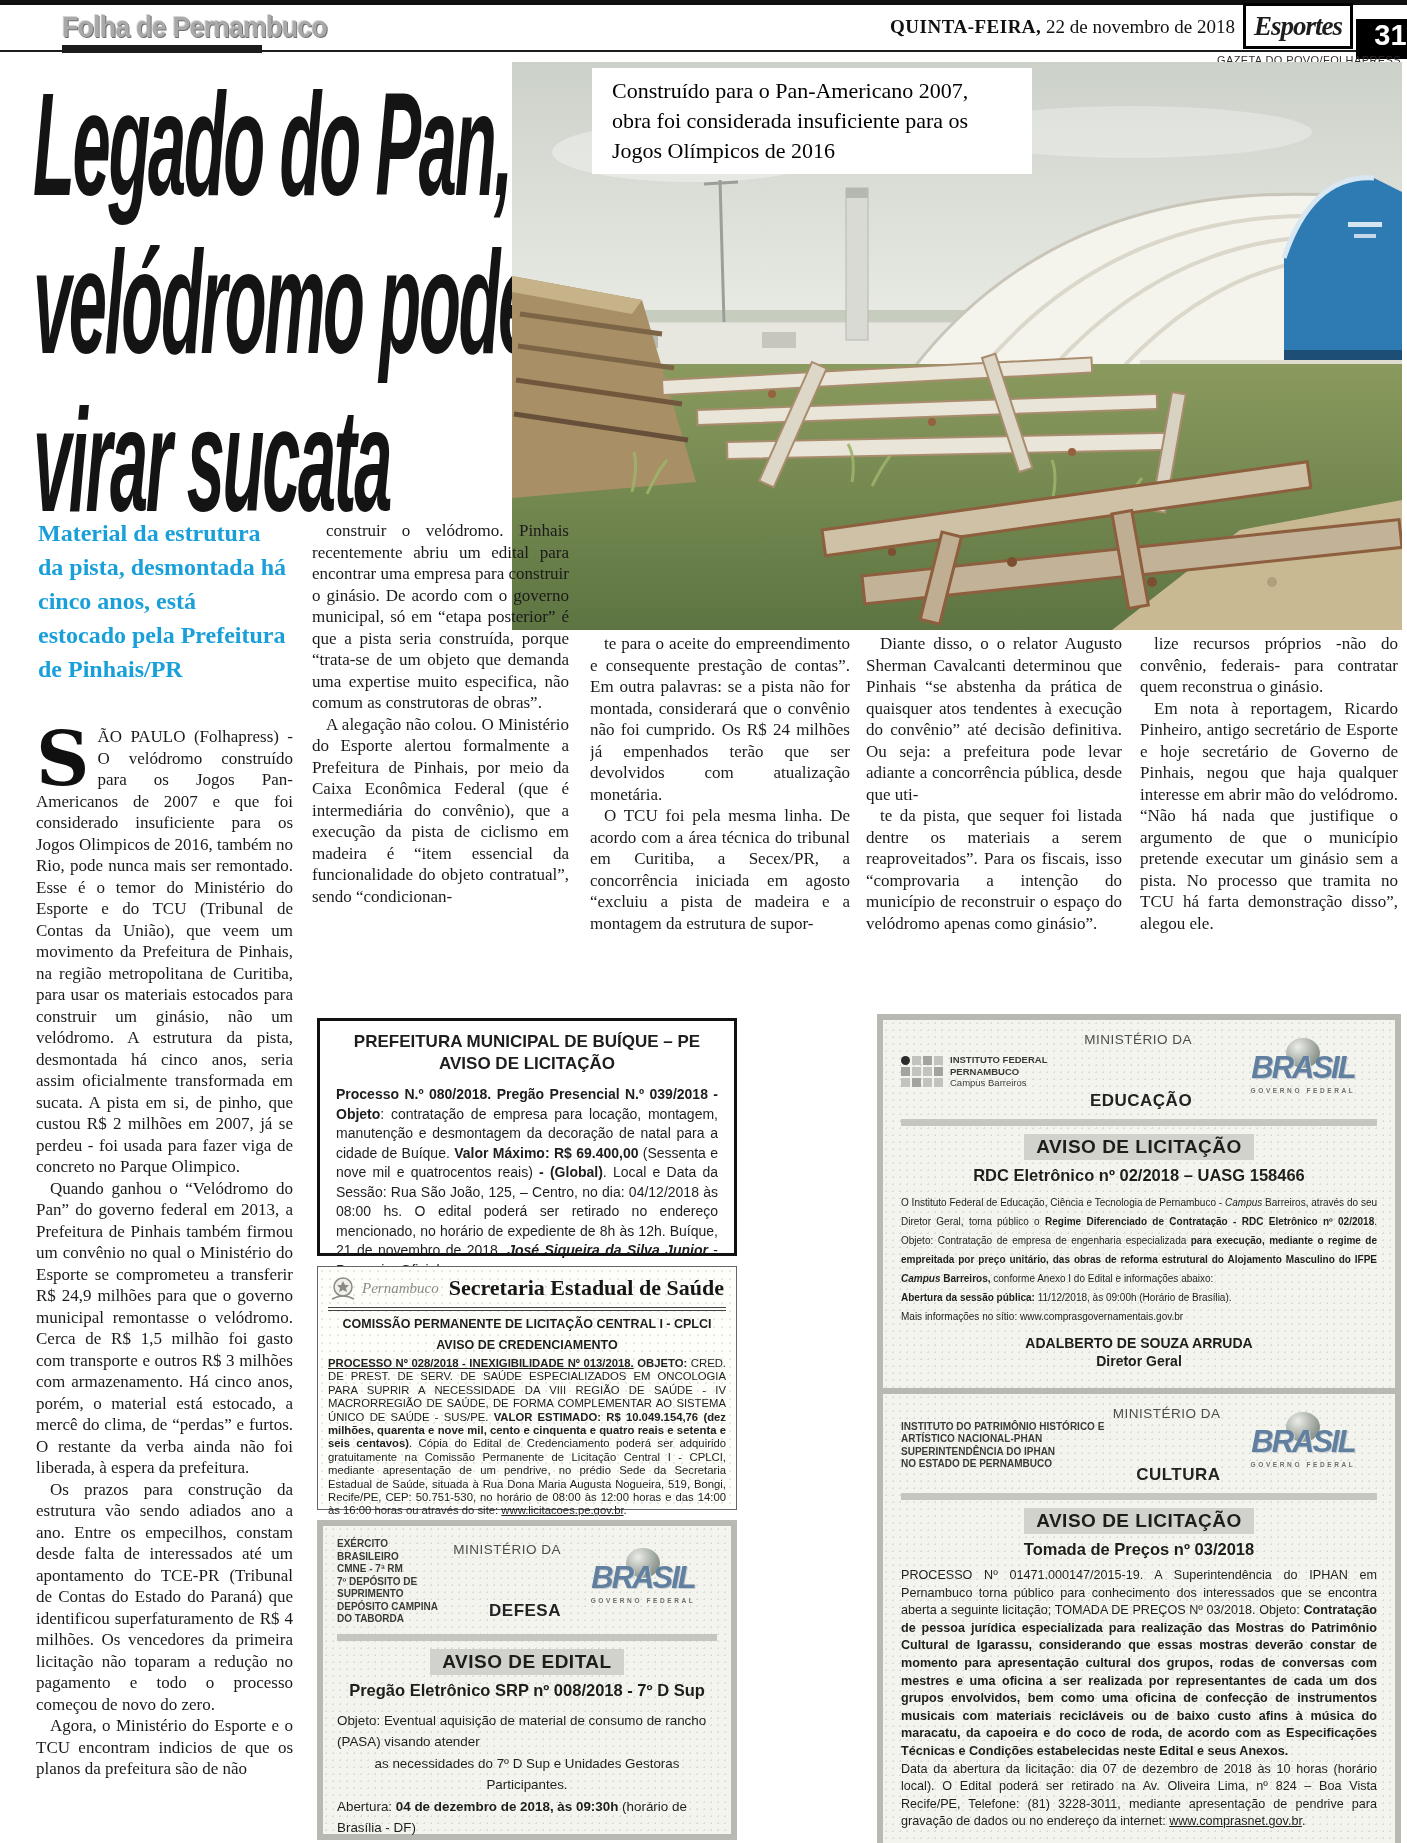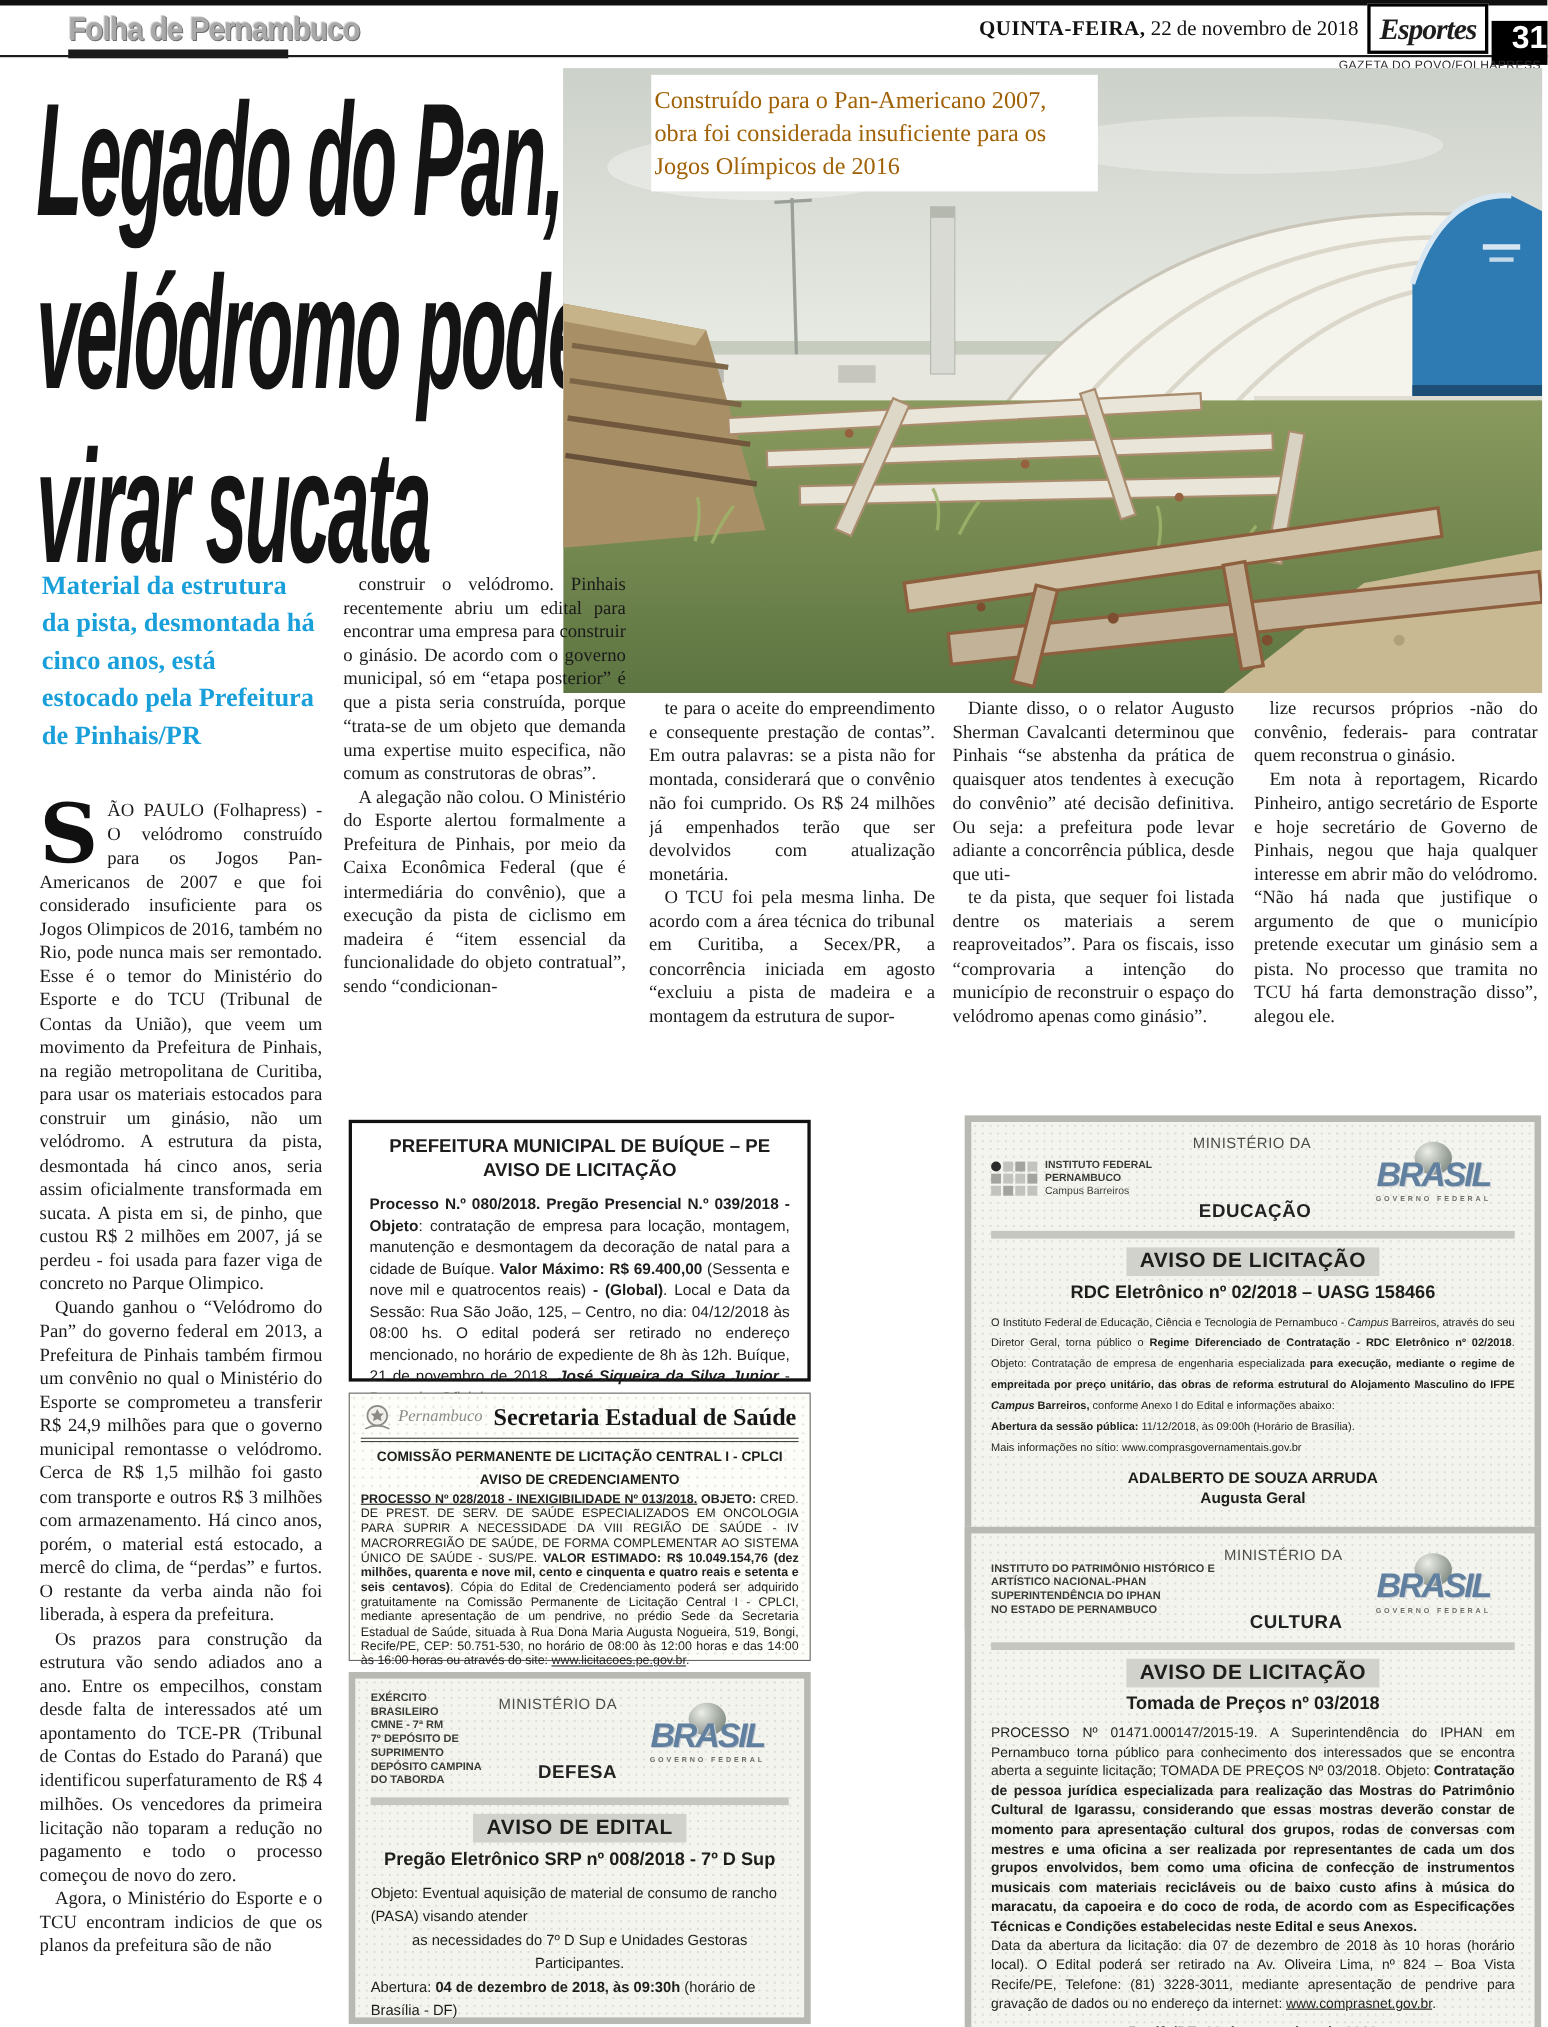--- a/index.html
+++ b/index.html
@@ -29,21 +29,21 @@
   .headline{position:absolute;left:33px;top:66px;width:1100px;transform:scaleX(.47);transform-origin:left top;
             font-family:"Liberation Sans",sans-serif;font-weight:700;font-style:italic;
             font-size:146px;line-height:158px;letter-spacing:-5px;color:#141414;white-space:nowrap;}
   .deck{position:absolute;left:38px;top:516px;width:250px;font-weight:700;
         font-size:24px;line-height:34px;color:#199fd9;}
 
   
   .photo{position:absolute;left:512px;top:62px;width:890px;height:568px;overflow:hidden;background:#cfd3cc;}
   .photo svg{display:block;}
   .photo-caption{position:absolute;left:80px;top:6px;width:400px;background:#ffffff;
-                 padding:8px 3px;font-size:22px;line-height:30px;color:#a16207;}
+                 padding:8px 20px;font-size:22px;line-height:30px;color:#000000;}
 
   
   .coltext{position:absolute;font-size:17px;line-height:21.5px;text-align:justify;
            hyphens:auto;-webkit-hyphens:auto;overflow:hidden;}
   .coltext p{margin:0;text-indent:14px;}
   .coltext .first-p{text-indent:0;}
   .col1{left:36px;top:726px;width:257px;height:1114px;}
   .col2{left:312px;top:520px;width:257px;height:432px;}
   .col3{left:590px;top:633px;width:260px;height:312px;}
   .col4{left:866px;top:633px;width:256px;height:312px;}
@@ -345,21 +345,21 @@
     <div class="ad-divider"></div>
     <div class="ad-title"><span>AVISO DE LICITAÇÃO</span></div>
     <div class="ad-subtitle">RDC Eletrônico nº 02/2018 – UASG 158466</div>
     <div class="ad-body">
       <div><span>O Instituto Federal de Educação, Ciência e Tecnologia de Pernambuco - </span><span class="rs-i">Campus</span><span> Barreiros, através do seu Diretor Geral, torna público o </span><span class="rs-b">Regime Diferenciado de Contratação - RDC Eletrônico nº 02/2018</span><span>. Objeto: Contratação de empresa de engenharia especializada </span><span class="rs-b">para execução, mediante o regime de empreitada por preço unitário, das obras de reforma estrutural do Alojamento Masculino do IFPE </span><span class="rs-b rs-i">Campus</span><span class="rs-b"> Barreiros,</span><span> conforme Anexo I do Edital e informações abaixo:</span></div>
       <div><span class="rs-b">Abertura da sessão pública:</span><span> 11/12/2018, às 09:00h (Horário de Brasília).</span></div>
       <div><span>Mais informações no sítio: www.comprasgovernamentais.gov.br</span></div>
     </div>
     <div class="ad-sign">
       <div>ADALBERTO DE SOUZA ARRUDA</div>
-      <div>Augusta Geral</div>
+      <div>Diretor Geral</div>
     </div>
   </div>
 
   <div class="ad grey-ad ad-iphan">
     <div class="ad-header">
       <div class="org-lines">
           <div>INSTITUTO DO PATRIMÔNIO HISTÓRICO E</div>
           <div>ARTÍSTICO NACIONAL-PHAN</div>
           <div>SUPERINTENDÊNCIA DO IPHAN</div>
           <div>NO ESTADO DE PERNAMBUCO</div>

